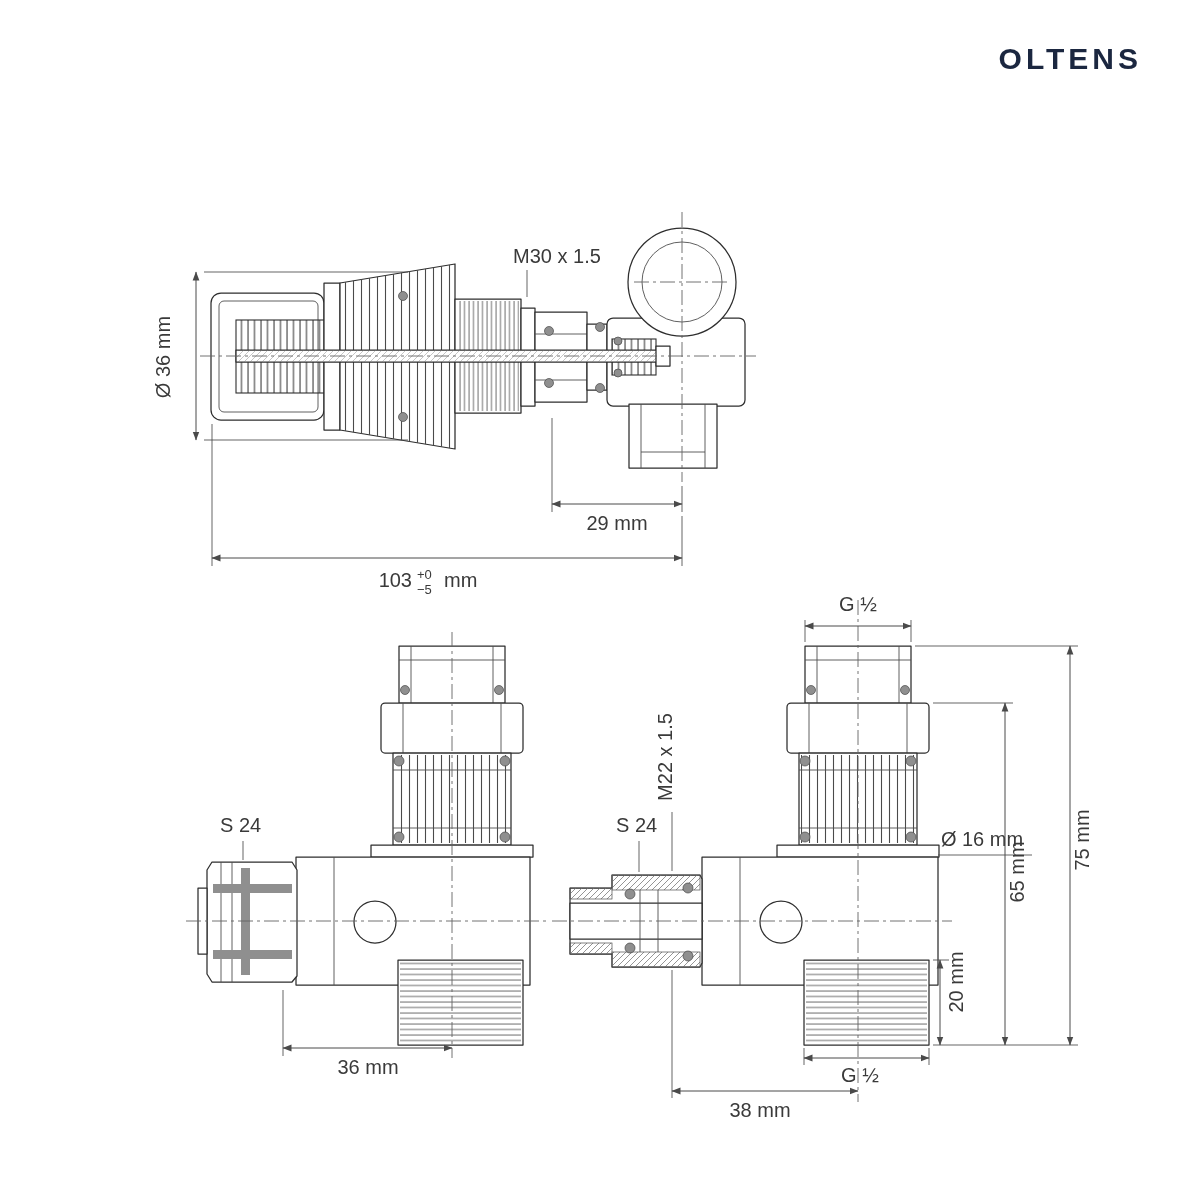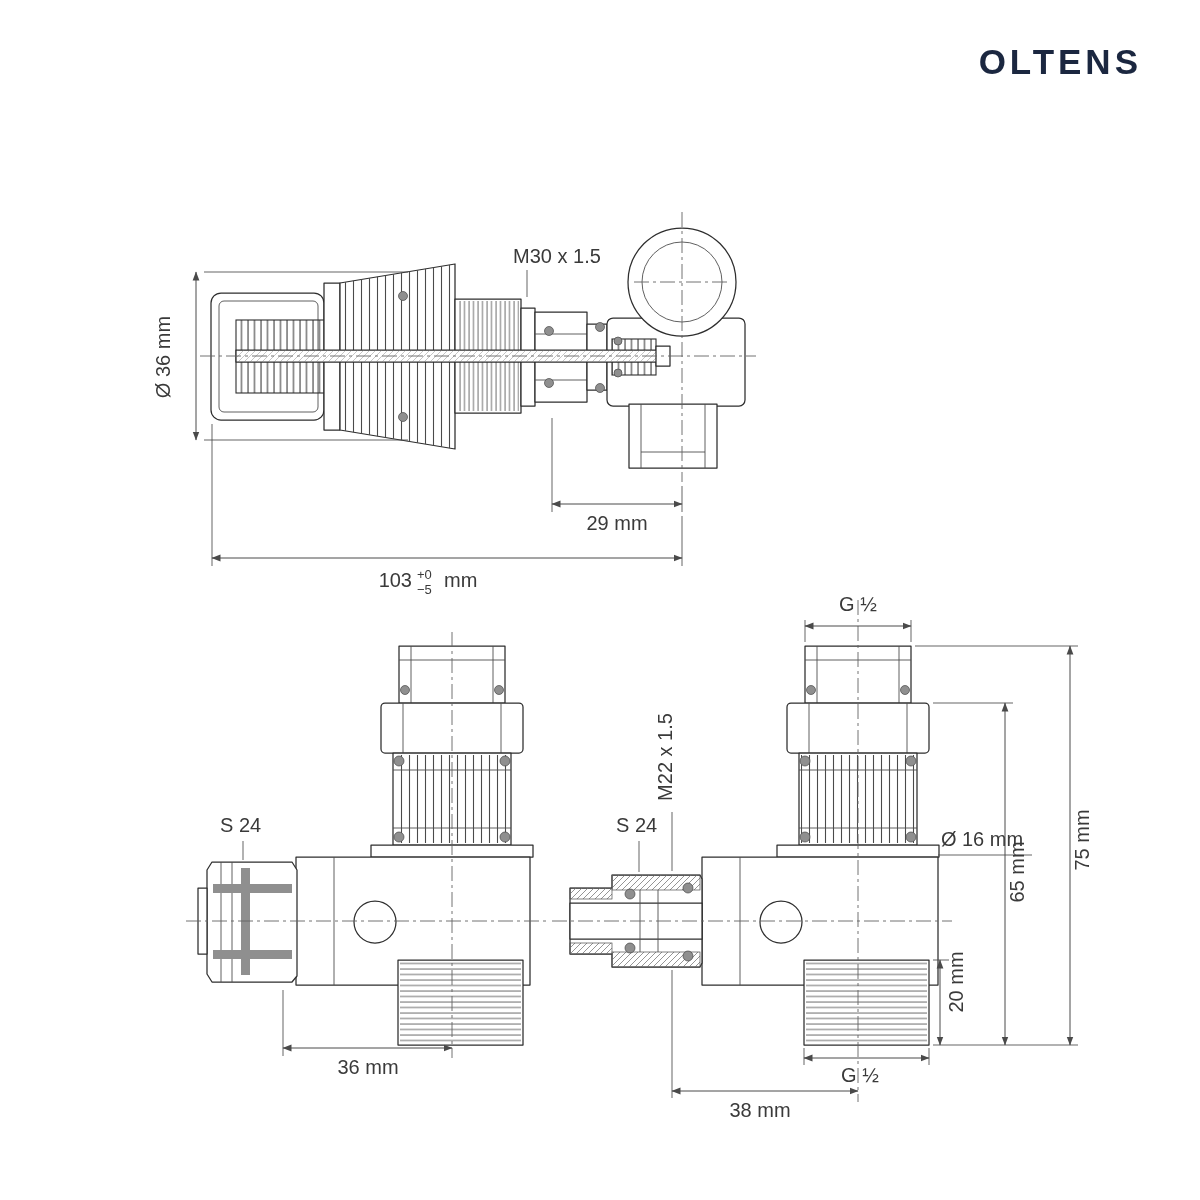--- a/index.html
+++ b/index.html
@@ -1,19 +1,19 @@
 <!DOCTYPE html>
 <html><head>
 <meta charset="utf-8">
 <style>
   * { margin:0; padding:0; box-sizing:border-box; }
   html,body { background:#ffffff; }
   .canvas { position:relative; width:1200px; height:1200px; background:#fff; overflow:hidden;
             font-family:"Liberation Sans", sans-serif; }
-  .logo { position:absolute; top:42px; right:58px; font-size:35px; font-weight:700;
+  .logo { position:absolute; top:42px; right:58px; font-size:30px; font-weight:700;
           letter-spacing:4px; color:#1b2740; font-family:"Liberation Sans", sans-serif; }
   svg.drawing { position:absolute; left:0; top:0; }
   .outline   { fill:#ffffff; stroke:#2e2e2e; stroke-width:1.25; stroke-linejoin:round; }
   .patshape  { stroke:#2e2e2e; stroke-width:1.1; }
   .detail    { fill:none; stroke:#4e4e4e; stroke-width:0.9; }
   .centerline{ fill:none; stroke:#636363; stroke-width:0.9; stroke-dasharray:15 4 3 4; }
   .dimline   { fill:none; stroke:#4a4a4a; stroke-width:1; }
   .extline   { fill:none; stroke:#4a4a4a; stroke-width:0.85; }
   .dimtext   { font-family:"Liberation Sans", sans-serif; font-size:20px; fill:#3a3a3a; }
   .dimsmall  { font-family:"Liberation Sans", sans-serif; font-size:13px; fill:#3a3a3a; }

